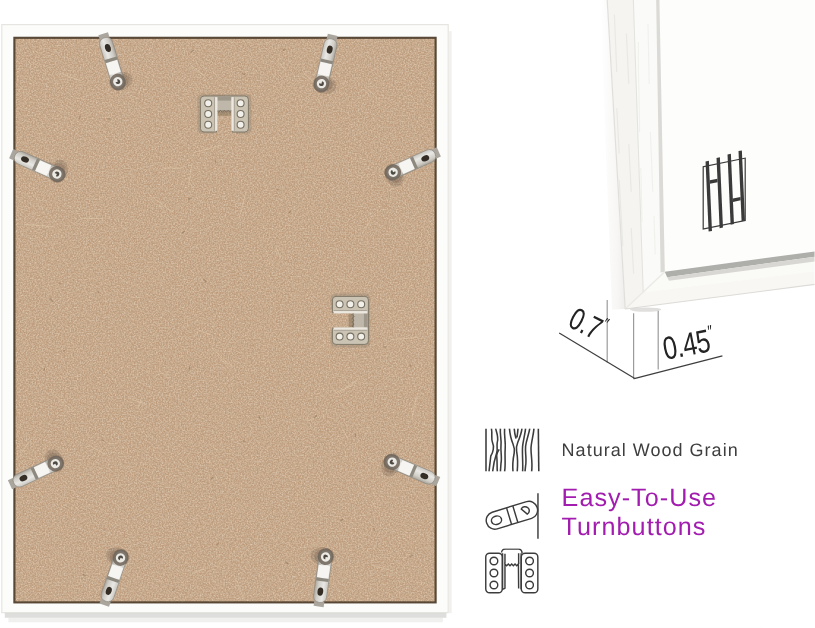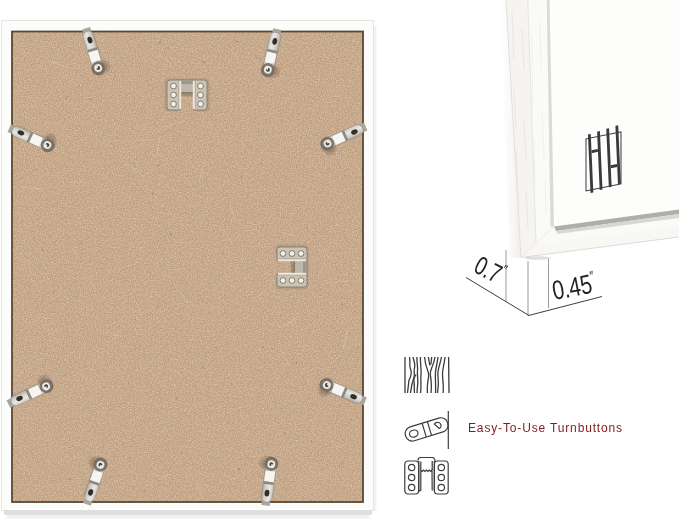--- a/index.html
+++ b/index.html
@@ -193,35 +193,39 @@
       <path d="M 13,0 C 12.5,5 14,9 13.5,14 C 13,19 14.5,24 13.5,29 L 13,36"></path>
       <path d="M 16.5,0 C 16,6 17.5,11 17,17 C 16.5,23 17.5,30 16.5,36"></path>
       <path d="M 20.5,0 C 21,5 22,9.5 23.5,13 C 24.5,15.5 25,18 24.5,20.5 C 23.5,25.5 23,31 23.5,36"></path>
       <path d="M 31,0 C 30.5,4 29,8 27.5,11.5 C 26.5,14 26,16.5 26.5,19 C 27.5,24.5 27.5,30.5 27,36"></path>
       <path d="M 24.5,0 C 24.7,3 25.3,6 26,8.5 M 27.7,0 C 27.5,2.5 27.2,5 26.8,7.5"></path>
       <path d="M 34,0 C 33.5,5 32,10 31.5,15 C 31,21 32,29 31.5,36"></path>
       <path d="M 37.5,0 C 36.5,6 34.5,10 34,15 C 33.5,20 35,26 34,31 L 33.5,36"></path>
       <path d="M 41,0 C 40.5,6 38.5,12 38.5,17 C 38.5,23 40,29 39,36"></path>
     </g>
   </svg>
+  <div class="abs" style="left:73px;top:0;width:211px;height:71px;display:flex;align-items:center;">
+
+    <span style="font-size:15px;letter-spacing:0.85px;color:#3e3e3e;">Natural Wood Grain</span>
+  </div>
 
   <svg class="abs" style="left:8px;top:69px;" width="50" height="42" viewBox="0 0 50 42">
     <g stroke="#3c3c3c" stroke-width="1.2" fill="none">
       <path d="M 45.3,2 L 45.3,40"></path>
       <g transform="rotate(-17 24 20)">
         <rect x="1.5" y="13" width="44" height="14.5" rx="7"></rect>
         <ellipse cx="10" cy="20.5" rx="4.3" ry="3.5"></ellipse>
         <path d="M 21,13.3 L 21,27.3 M 26.5,13.1 L 26.5,27.4"></path>
         <path d="M 32.5,17.5 a 3.5 3.3 30 1 1 3.5 5.6 z"></path>
       </g>
     </g>
   </svg>
   <div class="abs" style="left:73px;top:52px;width:211px;height:71px;display:flex;align-items:center;">
 
-    <span style="font-size:12px;letter-spacing:0.85px;color:#7f1d1d;">Easy-To-Use Turnbuttons</span>
+    <span style="font-size:21px;letter-spacing:0.85px;color:#a21caf;">Easy-To-Use Turnbuttons</span>
   </div>
 
   <svg class="abs" style="left:9px;top:117px;" width="46" height="38" viewBox="0 0 46 38">
     <g stroke="#3c3c3c" stroke-width="1.2" fill="none">
       <path d="M 14,3.5 a 3 3 0 0 1 3 -3 h 11 a 3 3 0 0 1 3 3 v 0.5"></path>
       <rect x="0.8" y="4" width="13.8" height="33" rx="3.2"></rect>
       <rect x="30.4" y="4" width="13.8" height="33" rx="3.2"></rect>
       <path d="M 14.8,4 L 14.8,34 a 3 3 0 0 0 2,-0.8 L 16.8,13 l 1.4,1.4 1.4,-1.4 1.4,1.4 1.4,-1.4 1.4,1.4 1.4,-1.4 1.4,1.4 1.4,-1.4 L 28.2,33.5 M 30.3,4 L 30.3,34"></path>
       <path d="M 16.8,4.5 L 16.8,12.5 M 28.2,4 L 28.2,13"></path>
       <circle cx="7.6" cy="10.5" r="3.2"></circle>

